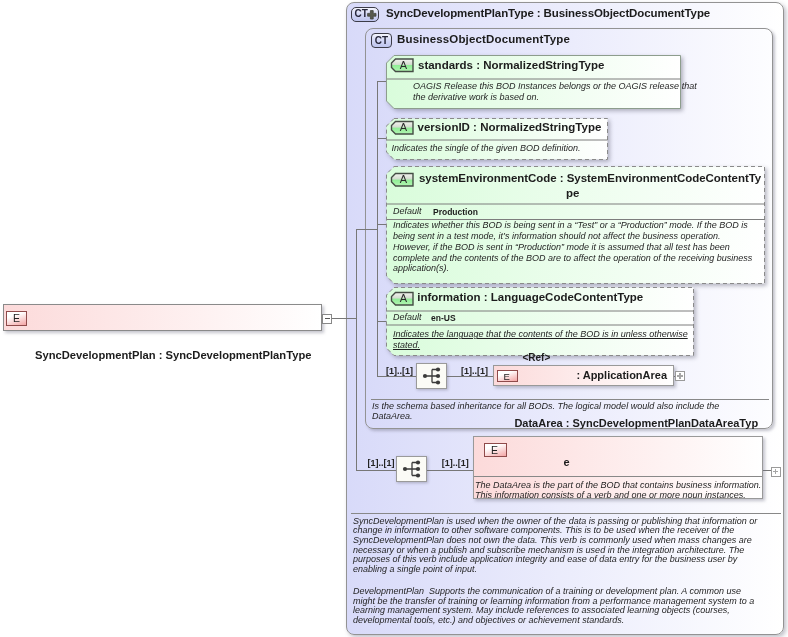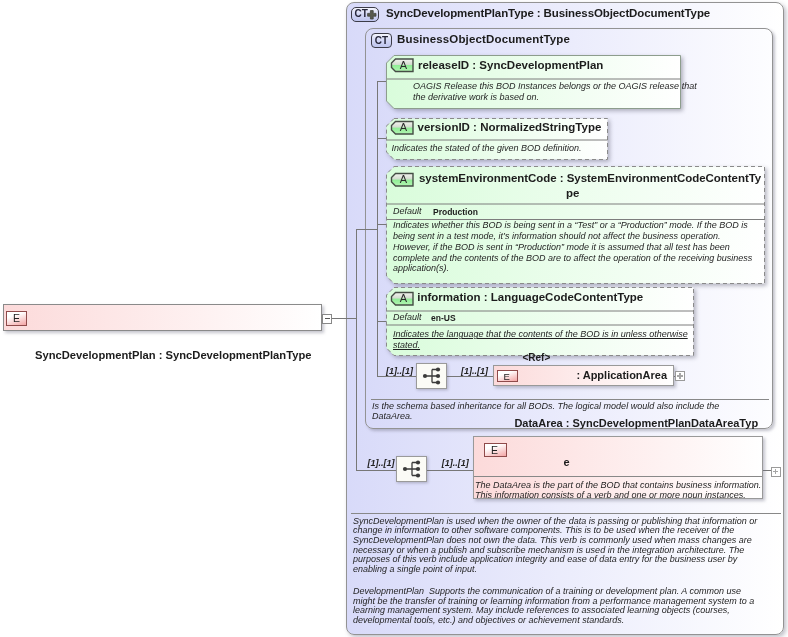--- a/index.html
+++ b/index.html
@@ -2,21 +2,21 @@
 <html><head>
 <meta charset="utf-8">
 <style>
   html,body{margin:0;padding:0;background:#ffffff;}
   body{width:788px;height:637px;position:relative;overflow:hidden;
        font-family:"Liberation Sans", sans-serif;}
   *{box-sizing:border-box;}
   .abs{position:absolute;}
   .ttl{font-weight:bold;color:#1c1c1c;white-space:nowrap;}
   .desc{font-style:italic;color:#1f1f1f;font-size:9px;line-height:10.8px;white-space:nowrap;}
-  .card{font-weight:bold;font-style:italic;font-size:9px;color:#222;white-space:nowrap;}
+  .card{font-weight:bold;font-size:9px;color:#222;white-space:nowrap;}
   .ln{position:absolute;background:#777;}
   .plusbox{position:absolute;box-sizing:border-box;width:10px;height:10px;border:1.2px solid #9a9a9a;background:#ffffff;}
   .plusbox .h{position:absolute;left:1.2px;top:3.2px;width:5.6px;height:1.4px;background:#a6a6a6;}
   .plusbox .v{position:absolute;left:3.3px;top:1.2px;width:1.4px;height:5.6px;background:#a6a6a6;}
 </style>
 </head>
 <body>
 
 <div class="abs" style="left:345.5px;top:2px;width:438px;height:632.5px;border:1px solid #939393;border-radius:8px;background:linear-gradient(to right,#d8daf9,#ffffff);box-shadow:2px 2px 4px rgba(110,110,130,.45);"></div>
 
@@ -58,37 +58,37 @@
         <stop offset="0.45" stop-color="#d2dcce"></stop>
         <stop offset="0.52" stop-color="#90ee96"></stop>
         <stop offset="1" stop-color="#b2f4b2"></stop>
       </linearGradient>
     </defs>
   <path d="M8,0.5 H294.5 V53.5 H8 L0.5,46 V8 Z" fill="url(#g1)" stroke="#8d9d8d" stroke-width="1" style="filter:drop-shadow(2px 2px 2px rgba(90,90,110,.45));"></path>
   <line x1="1" y1="24" x2="294.5" y2="24" stroke="#7d7d7d" stroke-width="1"></line>
   <path d="M9.5,4 H27 V16.5 H9.5 L5.5,12.5 V8 Z" fill="url(#ab)" stroke="#454d45" stroke-width="1.4"></path>
   <text x="17.5" y="13.5" text-anchor="middle" font-size="11" fill="#2a2a2a" font-family="Liberation Sans">A</text>
 </svg>
-<div class="abs ttl" style="left:418px;top:59.4px;font-size:11.5px;">releaseID : SyncDevelopmentPlan</div>
+<div class="abs ttl" style="left:418px;top:59.4px;font-size:11.5px;">standards : NormalizedStringType</div>
 <div class="abs desc" style="left:393px;top:81.4px;margin-left:20px;">OAGIS Release this BOD Instances belongs or the OAGIS release that<br>the derivative work is based on.</div>
 
 <svg class="abs" style="left:386px;top:118px;overflow:visible;" width="228" height="48">
   <defs>
       <linearGradient id="g2" x1="0" y1="0" x2="1" y2="0">
         <stop offset="0" stop-color="#d9fcdb"></stop>
         <stop offset="1" stop-color="#ffffff"></stop>
       </linearGradient>
     </defs>
   <path d="M8,0.5 H221.5 V41.5 H8 L0.5,34 V8 Z" fill="url(#g2)" stroke="#8a8a8a" stroke-width="1" stroke-dasharray="4 3" style="filter:drop-shadow(2px 2px 2px rgba(90,90,110,.45));"></path>
   <line x1="1" y1="22" x2="221.5" y2="22" stroke="#7d7d7d" stroke-width="1"></line>
   <path d="M9.5,3.5 H27 V16 H9.5 L5.5,12 V7.5 Z" fill="url(#ab)" stroke="#454d45" stroke-width="1.4"></path>
   <text x="17.5" y="13" text-anchor="middle" font-size="11" fill="#2a2a2a" font-family="Liberation Sans">A</text>
 </svg>
 <div class="abs ttl" style="left:417.5px;top:121.4px;font-size:11.5px;">versionID : NormalizedStringType</div>
-<div class="abs desc" style="left:391.5px;top:142.9px;">Indicates the stated of the given BOD definition.</div>
+<div class="abs desc" style="left:391.5px;top:142.9px;">Indicates the single of the given BOD definition.</div>
 
 <svg class="abs" style="left:386px;top:166px;overflow:visible;" width="385" height="124">
   <defs>
       <linearGradient id="g3" x1="0" y1="0" x2="1" y2="0">
         <stop offset="0" stop-color="#d9fcdb"></stop>
         <stop offset="1" stop-color="#ffffff"></stop>
       </linearGradient>
     </defs>
   <path d="M8,0.5 H378.5 V117.5 H8 L0.5,110 V8 Z" fill="url(#g3)" stroke="#8a8a8a" stroke-width="1" stroke-dasharray="4 3" style="filter:drop-shadow(2px 2px 2px rgba(90,90,110,.45));"></path>
   <line x1="1" y1="38" x2="378.5" y2="38" stroke="#7d7d7d" stroke-width="1"></line>

